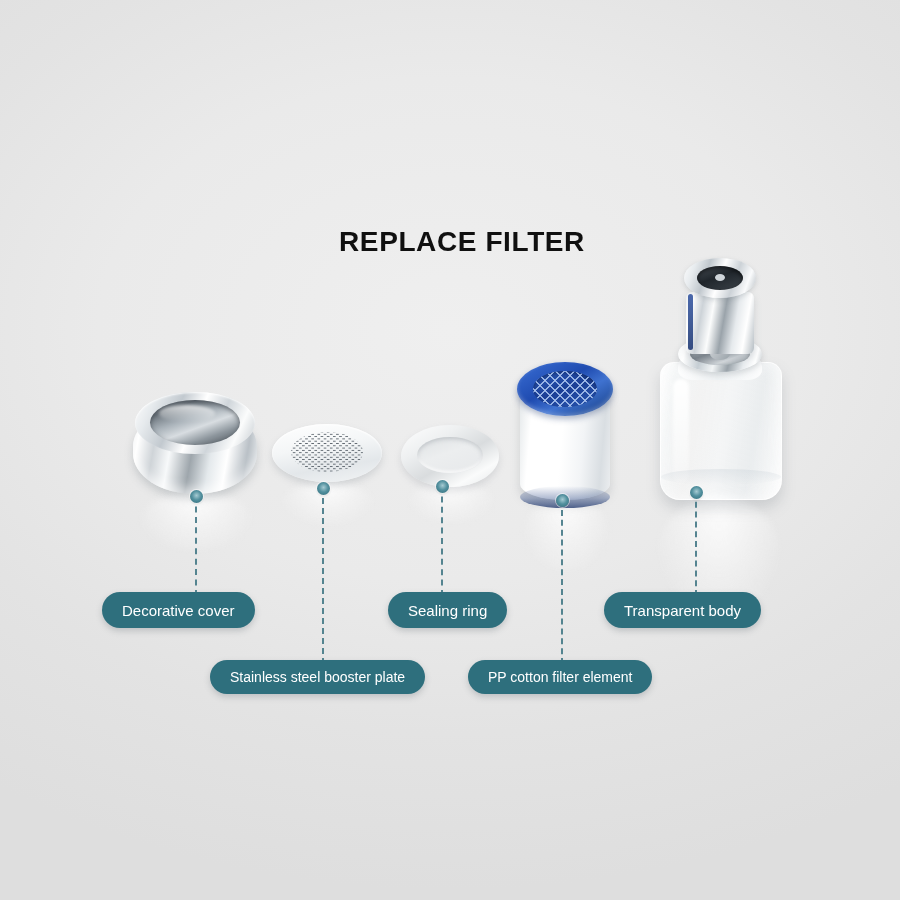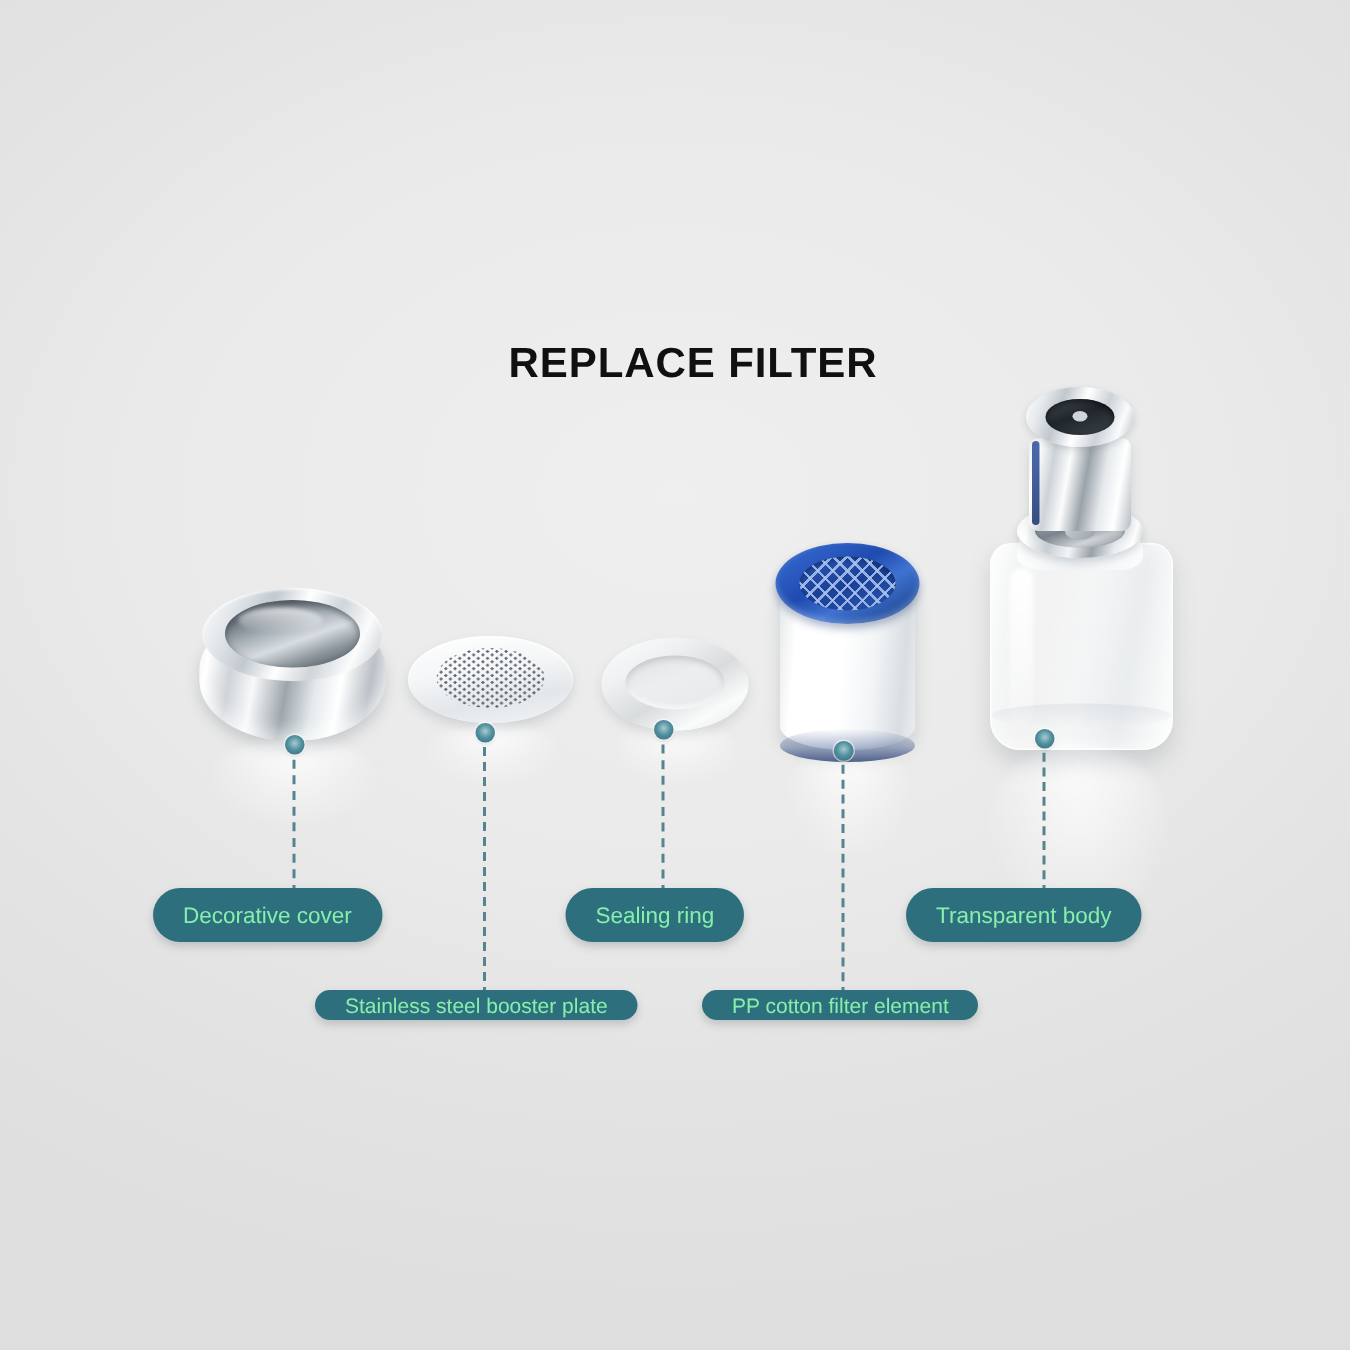--- a/index.html
+++ b/index.html
@@ -321,26 +321,26 @@
   }
   .pill {
     position: absolute;
     display: flex;
     align-items: center;
     justify-content: center;
     height: 36px;
     padding: 0 20px;
     border-radius: 18px;
     background: #2e6f7d;
-    color: #86efac;
+    color: #ffffff;
     font-size: 15px;
     white-space: nowrap;
     box-shadow: 0 3px 6px rgba(90,100,108,0.28);
   }
-  .pill.small { font-size: 14px; height: 20px; border-radius: 17px; }
+  .pill.small { font-size: 14px; height: 34px; border-radius: 17px; }
 </style>
 </head>
 <body>
 
 <div id="page">
 
 
   <div class="headline headline-2">REPLACE FILTER</div>
 
   <div class="scene">
@@ -404,21 +404,21 @@
     <div class="dot" style="left:696px; top:486px;"></div>
 
     <div class="pill" style="left:102px; top:592px;">
       <span>Decorative cover</span>
     </div>
 
     <div class="pill small" style="left:210px; top:660px;">
       <span>Stainless steel booster plate</span>
     </div>
 
-    <div class="pill" style="left:377px; top:592px;text-align:right;">
+    <div class="pill" style="left:388px; top:592px;text-align:right;">
       <span>Sealing ring</span>
     </div>
 
     <div class="pill" style="left:604px; top:592px;">
       <span>Transparent body</span>
     </div>
 
     <div class="pill small" style="left:468px; top:660px;">
       <span>PP cotton filter element</span>
     </div>

